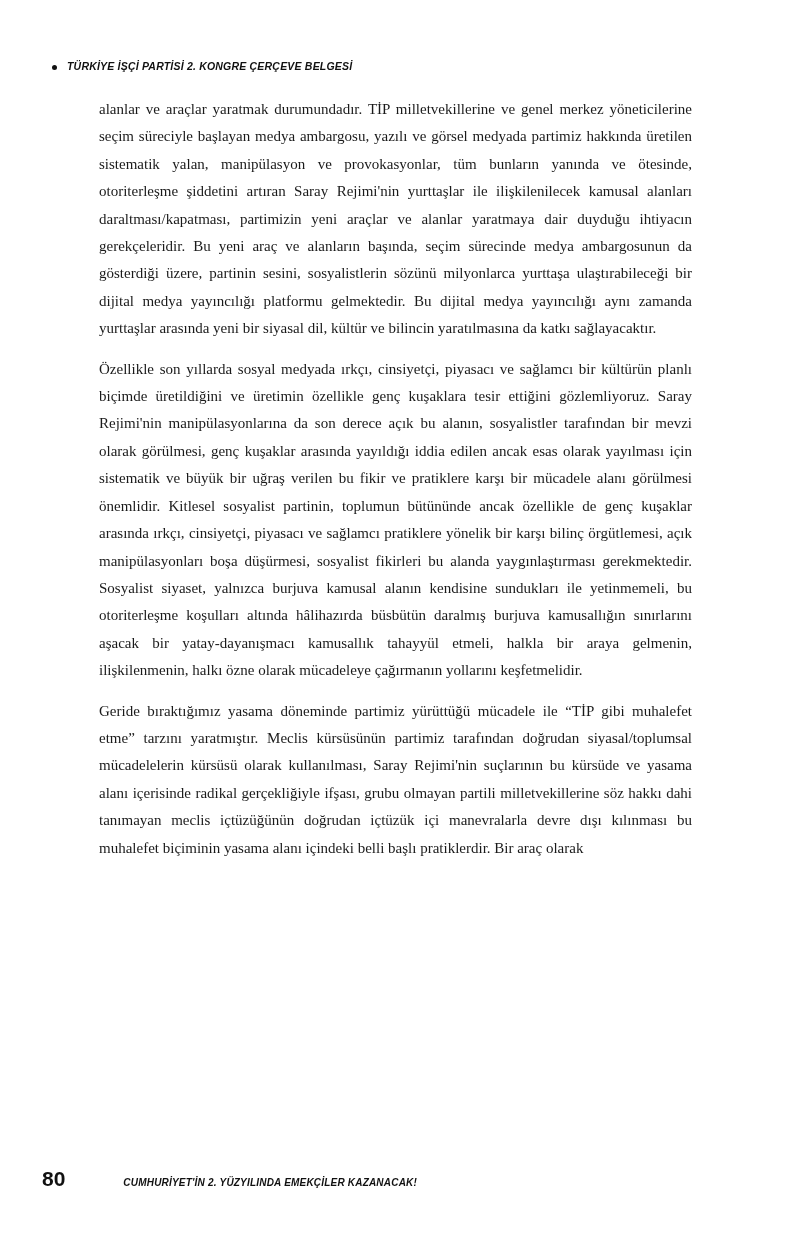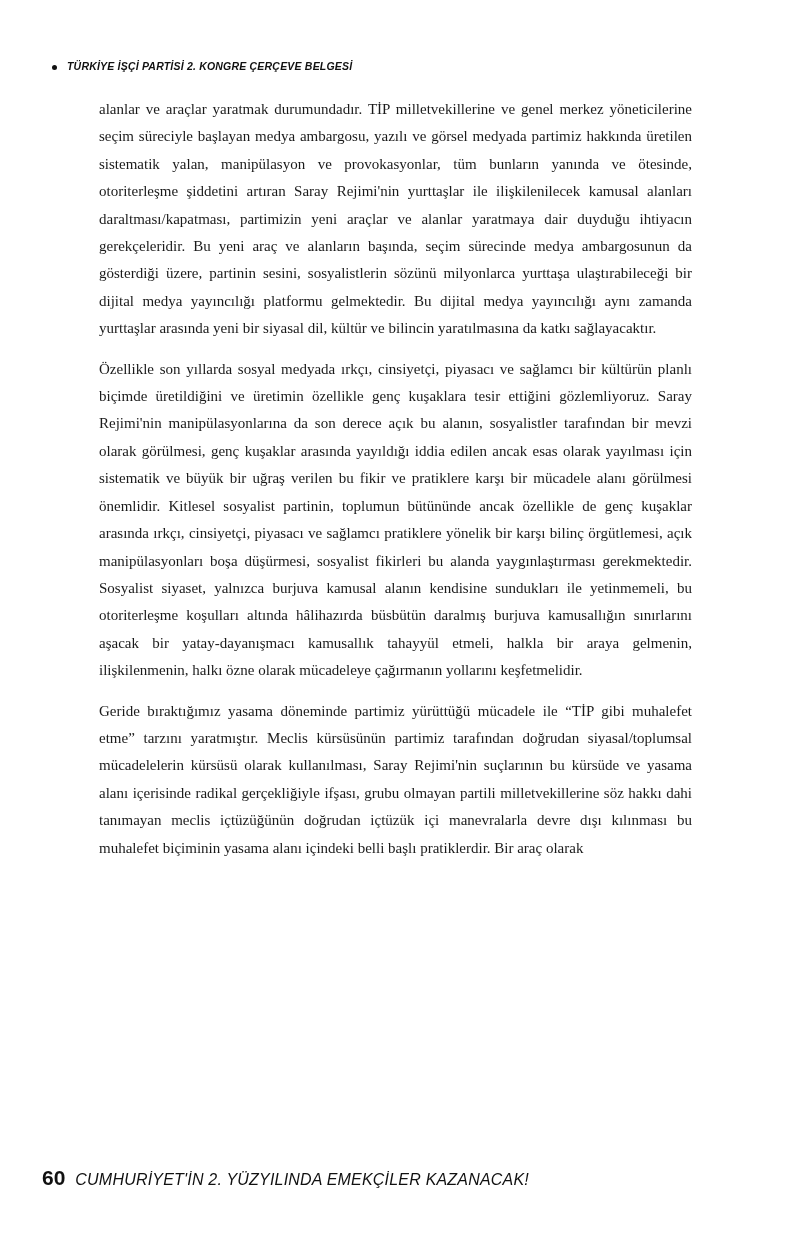--- a/index.html
+++ b/index.html
@@ -83,43 +83,44 @@
   }
   .folio {
     font-family: "Liberation Sans", sans-serif;
     font-size: 21px;
     font-weight: bold;
     color: #111111;
     line-height: 1;
   }
   .footer-text {
     font-family: "Liberation Sans", sans-serif;
-    font-size: 16px;
-    font-weight: normal;
+    font-size: 10px;
+    font-weight: bold;
     font-style: italic;
     letter-spacing: 0.2px;
     color: #111111;
     text-transform: uppercase;
     white-space: nowrap;
+    margin-left: 48px;
   }
 </style>
 </head>
 <body>
 
 <div class="page">
 
   <div class="running-head">
     <span class="head-bullet"></span>
     <span class="head-text">TÜRKİYE İŞÇİ PARTİSİ 2. KONGRE ÇERÇEVE BELGESİ</span>
   </div>
 
   <div class="content">
     <p class="para">alanlar ve araçlar yaratmak durumundadır. TİP milletvekillerine ve genel merkez yöneticilerine seçim süreciyle başlayan medya ambargosu, yazılı ve görsel medyada partimiz hakkında üretilen sistematik yalan, manipülasyon ve provokasyonlar, tüm bunların yanında ve ötesinde, otoriterleşme şiddetini artıran Saray Rejimi'nin yurttaşlar ile ilişkilenilecek kamusal alanları daraltması/kapatması, partimizin yeni araçlar ve alanlar yaratmaya dair duyduğu ihtiyacın gerekçeleridir. Bu yeni araç ve alanların başında, seçim sürecinde medya ambargosunun da gösterdiği üzere, partinin sesini, sosyalistlerin sözünü milyonlarca yurttaşa ulaştırabileceği bir dijital medya yayıncılığı platformu gelmektedir. Bu dijital medya yayıncılığı aynı zamanda yurttaşlar arasında yeni bir siyasal dil, kültür ve bilincin yaratılmasına da katkı sağlayacaktır.</p>
     <p class="para">Özellikle son yıllarda sosyal medyada ırkçı, cinsiyetçi, piyasacı ve sağlamcı bir kültürün planlı biçimde üretildiğini ve üretimin özellikle genç kuşaklara tesir ettiğini gözlemliyoruz. Saray Rejimi'nin manipülasyonlarına da son derece açık bu alanın, sosyalistler tarafından bir mevzi olarak görülmesi, genç kuşaklar arasında yayıldığı iddia edilen ancak esas olarak yayılması için sistematik ve büyük bir uğraş verilen bu fikir ve pratiklere karşı bir mücadele alanı görülmesi önemlidir. Kitlesel sosyalist partinin, toplumun bütününde ancak özellikle de genç kuşaklar arasında ırkçı, cinsiyetçi, piyasacı ve sağlamcı pratiklere yönelik bir karşı bilinç örgütlemesi, açık manipülasyonları boşa düşürmesi, sosyalist fikirleri bu alanda yaygınlaştırması gerekmektedir. Sosyalist siyaset, yalnızca burjuva kamusal alanın kendisine sundukları ile yetinmemeli, bu otoriterleşme koşulları altında hâlihazırda büsbütün daralmış burjuva kamusallığın sınırlarını aşacak bir yatay-dayanışmacı kamusallık tahayyül etmeli, halkla bir araya gelmenin, ilişkilenmenin, halkı özne olarak mücadeleye çağırmanın yollarını keşfetmelidir.</p>
     <p class="para">Geride bıraktığımız yasama döneminde partimiz yürüttüğü mücadele ile “TİP gibi muhalefet etme” tarzını yaratmıştır. Meclis kürsüsünün partimiz tarafından doğrudan siyasal/toplumsal mücadelelerin kürsüsü olarak kullanılması, Saray Rejimi'nin suçlarının bu kürsüde ve yasama alanı içerisinde radikal gerçekliğiyle ifşası, grubu olmayan partili milletvekillerine söz hakkı dahi tanımayan meclis içtüzüğünün doğrudan içtüzük içi manevralarla devre dışı kılınması bu muhalefet biçiminin yasama alanı içindeki belli başlı pratiklerdir. Bir araç olarak</p>
   </div>
 
   <div class="footer">
-    <span class="folio">60</span>
+    <span class="folio">80</span>
     <span class="footer-text">CUMHURİYET'İN 2. YÜZYILINDA EMEKÇİLER KAZANACAK!</span>
   </div>
 
 </div>
 
 </body></html>

